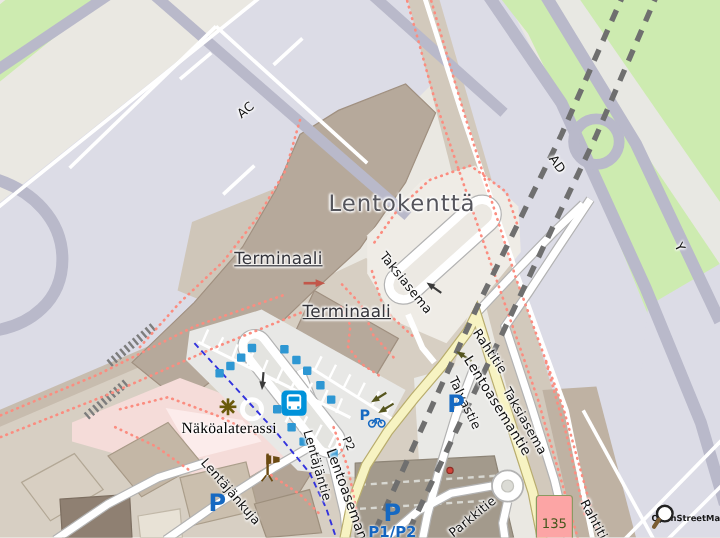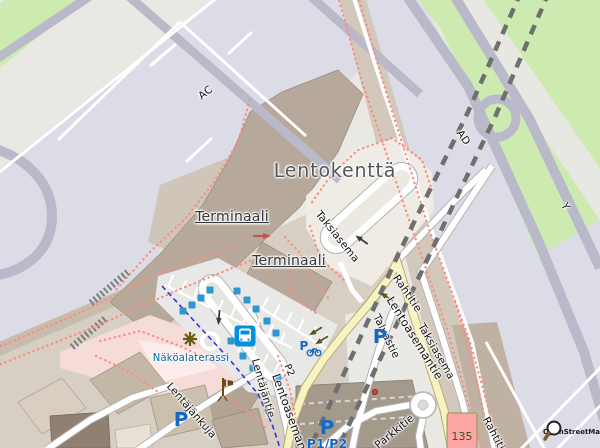--- a/index.html
+++ b/index.html
@@ -9,21 +9,21 @@
   }
   .map-viewport svg{position:absolute;left:0;top:0;}
   .lbl{
     position:absolute;white-space:nowrap;z-index:5;
     font-size:10.5px;color:#111;letter-spacing:.2px;
     text-shadow:0 0 2px #fff,0 0 2px #fff,0 0 3px #fff,1px 1px 2px #fff,-1px -1px 2px #fff;
     transform-origin:center;pointer-events:none;
   }
   .big{font-size:19px;letter-spacing:.8px;color:#55555c;padding-left:14px;}
   .mid{font-size:14px;color:#34343a;text-decoration:underline;}
-  .small13{font-size:10px;color:#0369a1;}
+  .small13{font-size:13px;color:#000000;font-family:Liberation Serif, serif;}
   .p-icon{
     position:absolute;z-index:6;font-weight:bold;font-size:20px;color:#1669c2;
     transform:translate(-50%,-50%);line-height:1;
   }
   .p-small{font-size:12px;}
   .p1p2{
     position:absolute;z-index:6;font-weight:bold;font-size:12.5px;color:#1565c0;
     transform:translate(-50%,-50%);text-shadow:0 0 2px #fff,0 0 2px #fff;
   }
   .shield{

